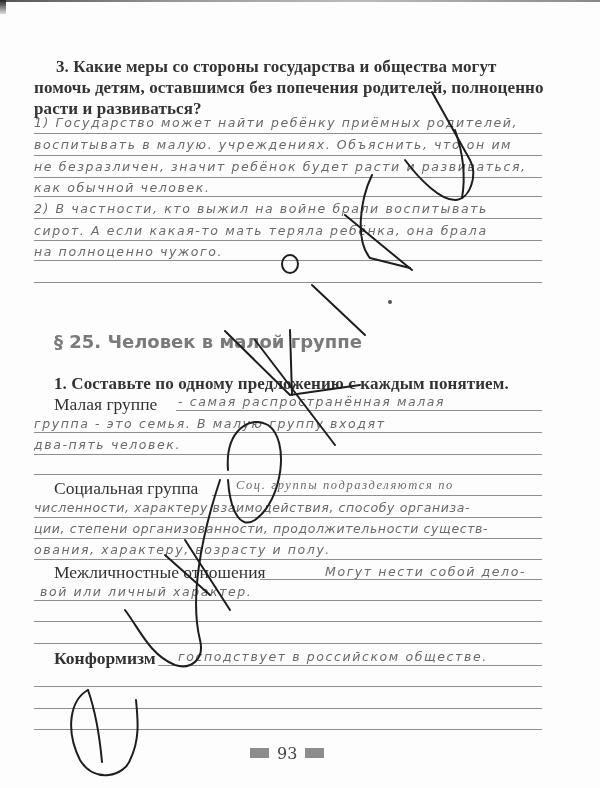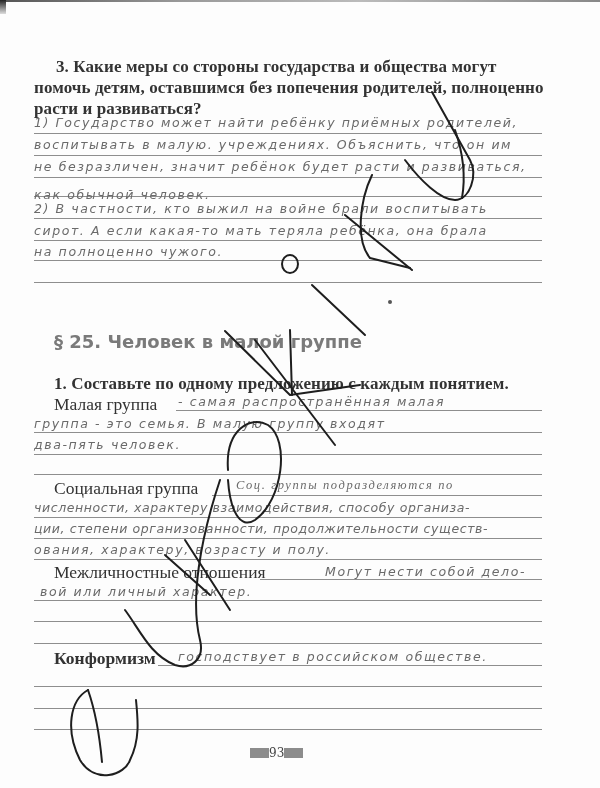--- a/index.html
+++ b/index.html
@@ -35,22 +35,22 @@
       position: absolute; font-family: "DejaVu Sans", sans-serif;
       font-style: italic; font-size: 12.5px; color: #6a6a6a;
       white-space: nowrap; letter-spacing: 1.6px;
     }
     .term {
       position: absolute; font-family: "Liberation Serif", serif;
       font-size: 17.5px; color: #333; white-space: nowrap;
     }
     .pagenum {
       position: absolute; left: 250px; top: 744px; height: 18px;
-      display: flex; align-items: center; 
-      font-family: "DejaVu Serif", serif; font-size: 12px; color: #444; text-align: right;
+      display: flex; align-items: center; gap: 8px;
+      font-family: "DejaVu Serif", serif; font-size: 16px; color: #444; text-align: right;
     }
     .pagenum .sq { width: 19px; height: 10px; background: #8c8c8c; display: inline-block; }
     svg.overlay { position: absolute; left: 0; top: 0; pointer-events: none; }
   </style>
 </head>
 <body>
 
 <div class="topbar"></div>
 <div class="corner"></div>
 
@@ -61,30 +61,30 @@
 <div class="rule" style="left:34px; top:177px; width:508px;"></div>
 <div class="rule" style="left:34px; top:196px; width:508px;"></div>
 <div class="rule" style="left:34px; top:218px; width:508px;"></div>
 <div class="rule" style="left:34px; top:240px; width:508px;"></div>
 <div class="rule" style="left:34px; top:260px; width:508px;"></div>
 <div class="rule" style="left:34px; top:282px; width:508px;"></div>
 
 <div class="hw" style="left:34px; top:115px;">1) Государство может найти ребёнку приёмных родителей,</div>
 <div class="hw" style="left:34px; top:137px;">воспитывать в малую. учреждениях. Объяснить, что он им</div>
 <div class="hw" style="left:34px; top:159px;">не безразличен, значит ребёнок будет расти и развиваться,</div>
-<div class="hw" style="left:34px; top:187px;">как обычной человек.</div>
+<div class="hw" style="left:34px; top:180px;">как обычной человек.</div>
 <div class="hw" style="left:34px; top:201px;">2) В частности, кто выжил на войне брали воспитывать</div>
 <div class="hw" style="left:34px; top:223px;">сирот. А если какая-то мать теряла ребёнка, она брала</div>
 <div class="hw" style="left:34px; top:244px;">на полноценно чужого.</div>
 
 <div class="section">§ 25. Человек в малой группе</div>
 
 <div class="q" style="top:373px; text-indent:20px; width:540px;">1. Составьте по одному предложению с каждым понятием.</div>
 
-<div class="term" style="left:54px; top:394px;">Малая группа</div>
+<div class="term" style="left:54px; top:394px;">Малая группе</div>
 <div class="rule" style="left:176px; top:410px; width:366px;"></div>
 <div class="rule" style="left:34px; top:432px; width:508px;"></div>
 <div class="rule" style="left:34px; top:454px; width:508px;"></div>
 <div class="rule" style="left:34px; top:474px; width:508px;"></div>
 <div class="hw" style="left:178px; top:394px;">- самая распространённая малая</div>
 <div class="hw" style="left:34px; top:416px;">группа - это семья. В малую группу входят</div>
 <div class="hw" style="left:34px; top:437px;">два-пять человек.</div>
 
 <div class="term" style="left:54px; top:478px;">Социальная группа</div>
 <div class="rule" style="left:212px; top:495px; width:330px;"></div>

